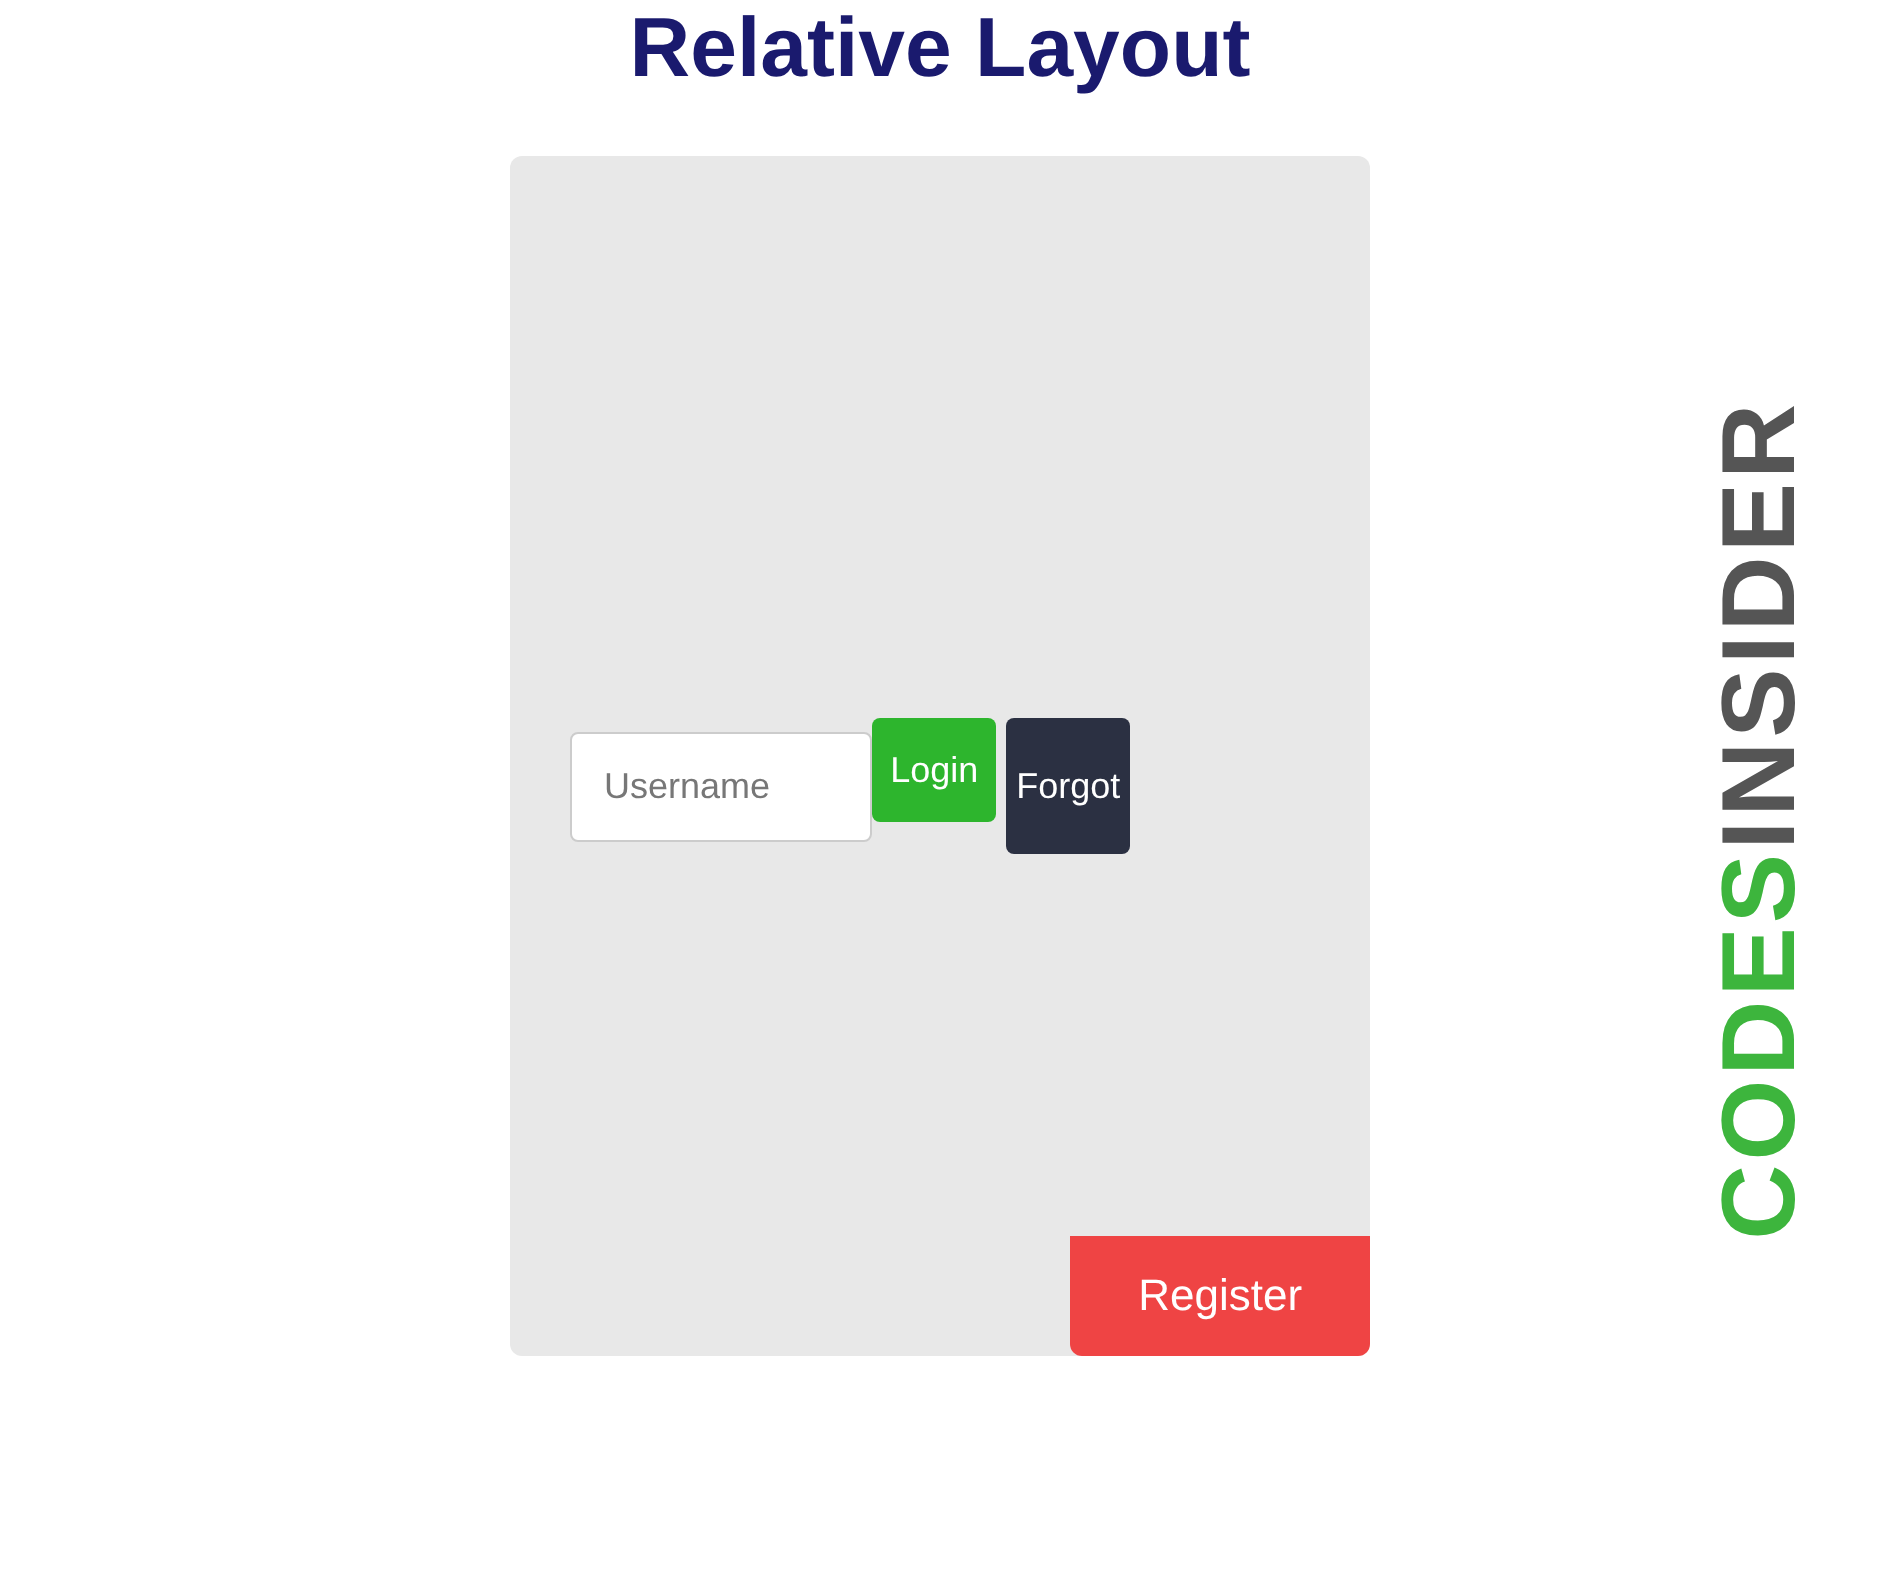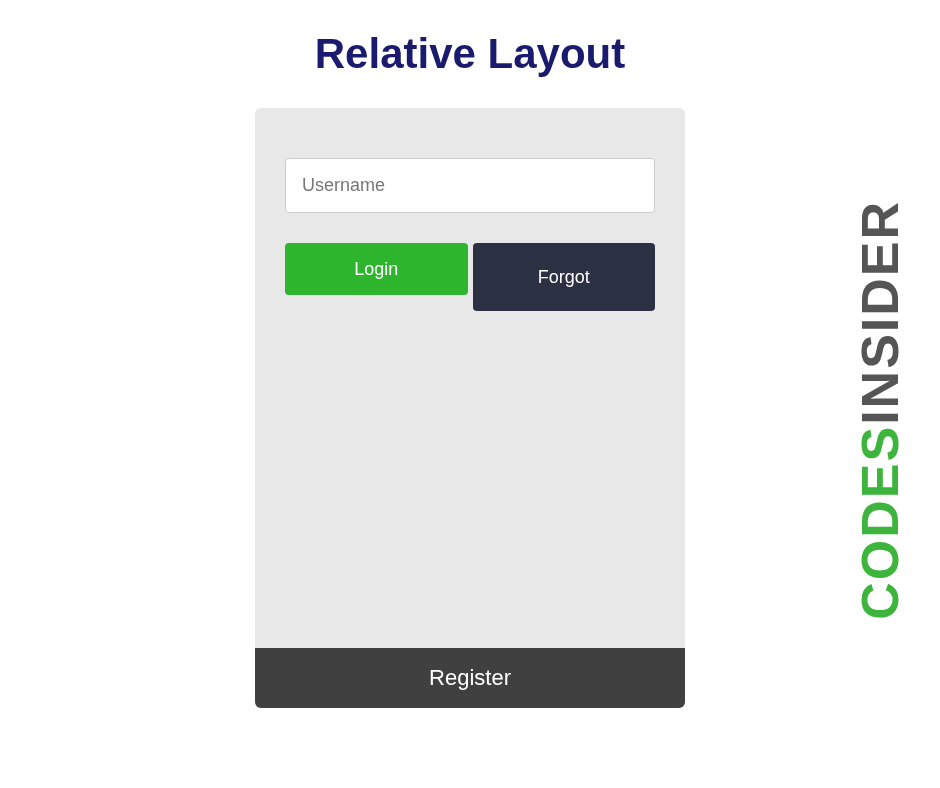--- a/index.html
+++ b/index.html
@@ -18,39 +18,38 @@
       justify-content: center;
       overflow: hidden;
       position: relative;
     }
 
     .main-container {
       display: flex;
       flex-direction: column;
       align-items: center;
       width: 100%;
-      padding-top: 30px;
     }
 
     .page-title {
       font-size: 42px;
       font-weight: bold;
       color: #1a1a6e;
       margin-bottom: 30px;
       text-align: center;
     }
 
     .card {
       background: #e8e8e8;
       border-radius: 6px;
       width: 430px;
       min-height: 600px;
       padding: 50px 30px 0 30px;
       display: flex;
-      flex-direction: column;
+      flex-direction: row;
       align-items: center;
       position: relative;
     }
 
     .input-field {
       width: 100%;
       height: 55px;
       border: 1px solid #cccccc;
       border-radius: 4px;
       background: #ffffff;
@@ -99,21 +98,21 @@
     }
 
     .spacer {
       flex: 1;
       min-height: 220px;
     }
 
     .register-btn {
       width: calc(100% + 60px);
       height: 60px;
-      background: #404040;
+      background: #ef4444;
       color: #ffffff;
       border: none;
       border-radius: 0 0 6px 6px;
       font-size: 22px;
       cursor: pointer;
       font-weight: 500;
       margin-top: auto;
       align-self: stretch;
       margin-left: -30px;
       margin-right: -30px;

